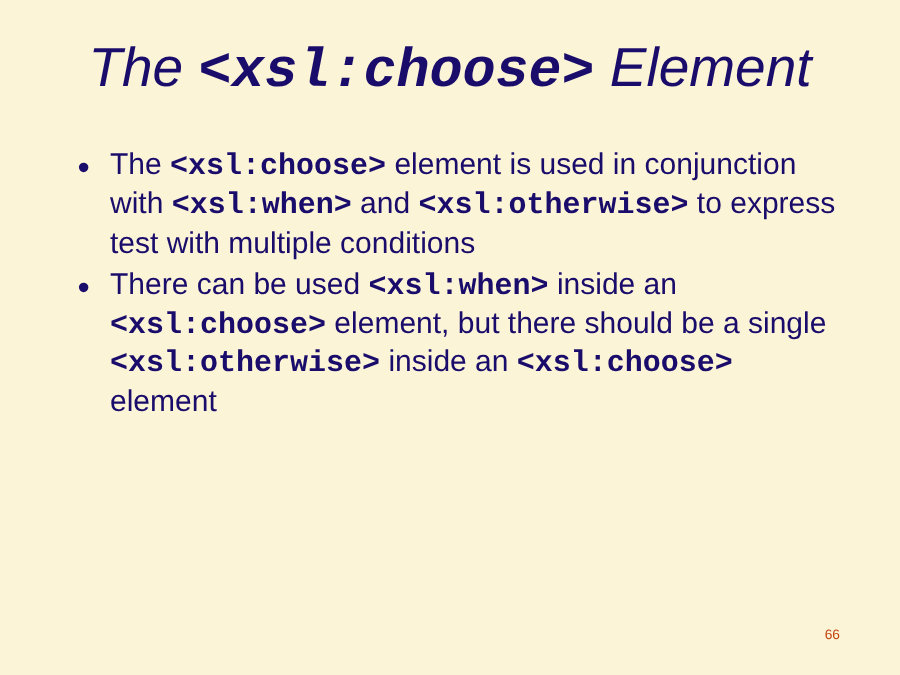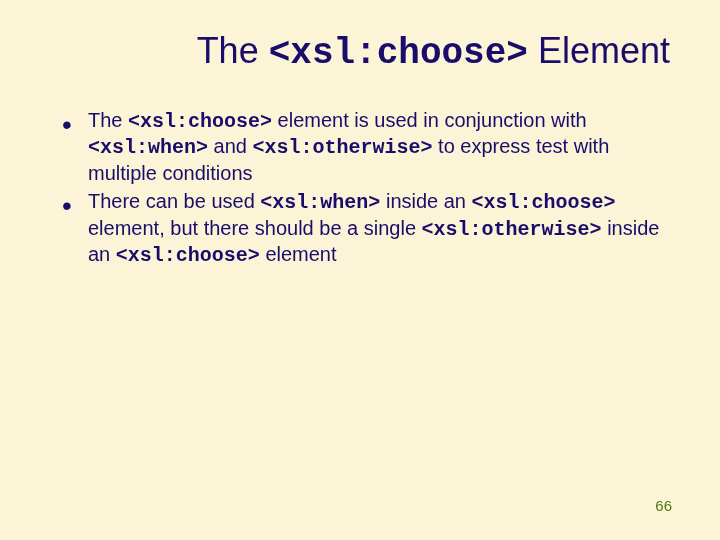--- a/index.html
+++ b/index.html
@@ -13,55 +13,56 @@
     overflow: hidden;
   }
   .slide {
     box-sizing: border-box;
     width: 720px;
     height: 540px;
     padding: 24px 50px 20px 50px;
     position: relative;
   }
   .title {
-    text-align: right;
-    font-size: 36px;
+    text-align: center;
+    font-size: 44px;
     font-weight: normal;
     margin: 6px 0 34px 0;
     font-family: "Trebuchet MS", "Comic Sans MS", Arial, sans-serif;
+    font-style: italic;
   }
   ul.bullets {
     list-style: none;
     padding: 0 0 0 8px;
     margin: 0;
   }
   ul.bullets > li {
     position: relative;
     padding-left: 30px;
-    font-size: 20px;
+    font-size: 24px;
     line-height: 1.22;
     margin-bottom: 4px;
   }
   ul.bullets > li::before {
     content: "•";
     position: absolute;
     left: 4px;
     top: 0;
     font-size: 28px;
   }
   .code {
     font-family: "Courier New", Courier, monospace;
     font-weight: bold;
   }
   .pagenum {
     position: absolute;
     right: 48px;
     bottom: 26px;
-    font-size: 15px;
-    color: #4d7c0f;
+    font-size: 11px;
+    color: #c2410c;
   }
 </style>
 </head>
 <body>
 
 <div class="slide">
 
   <h1 class="title">
     <span>The </span><span class="code">&lt;xsl:choose&gt;</span><span> Element</span>
   </h1>

